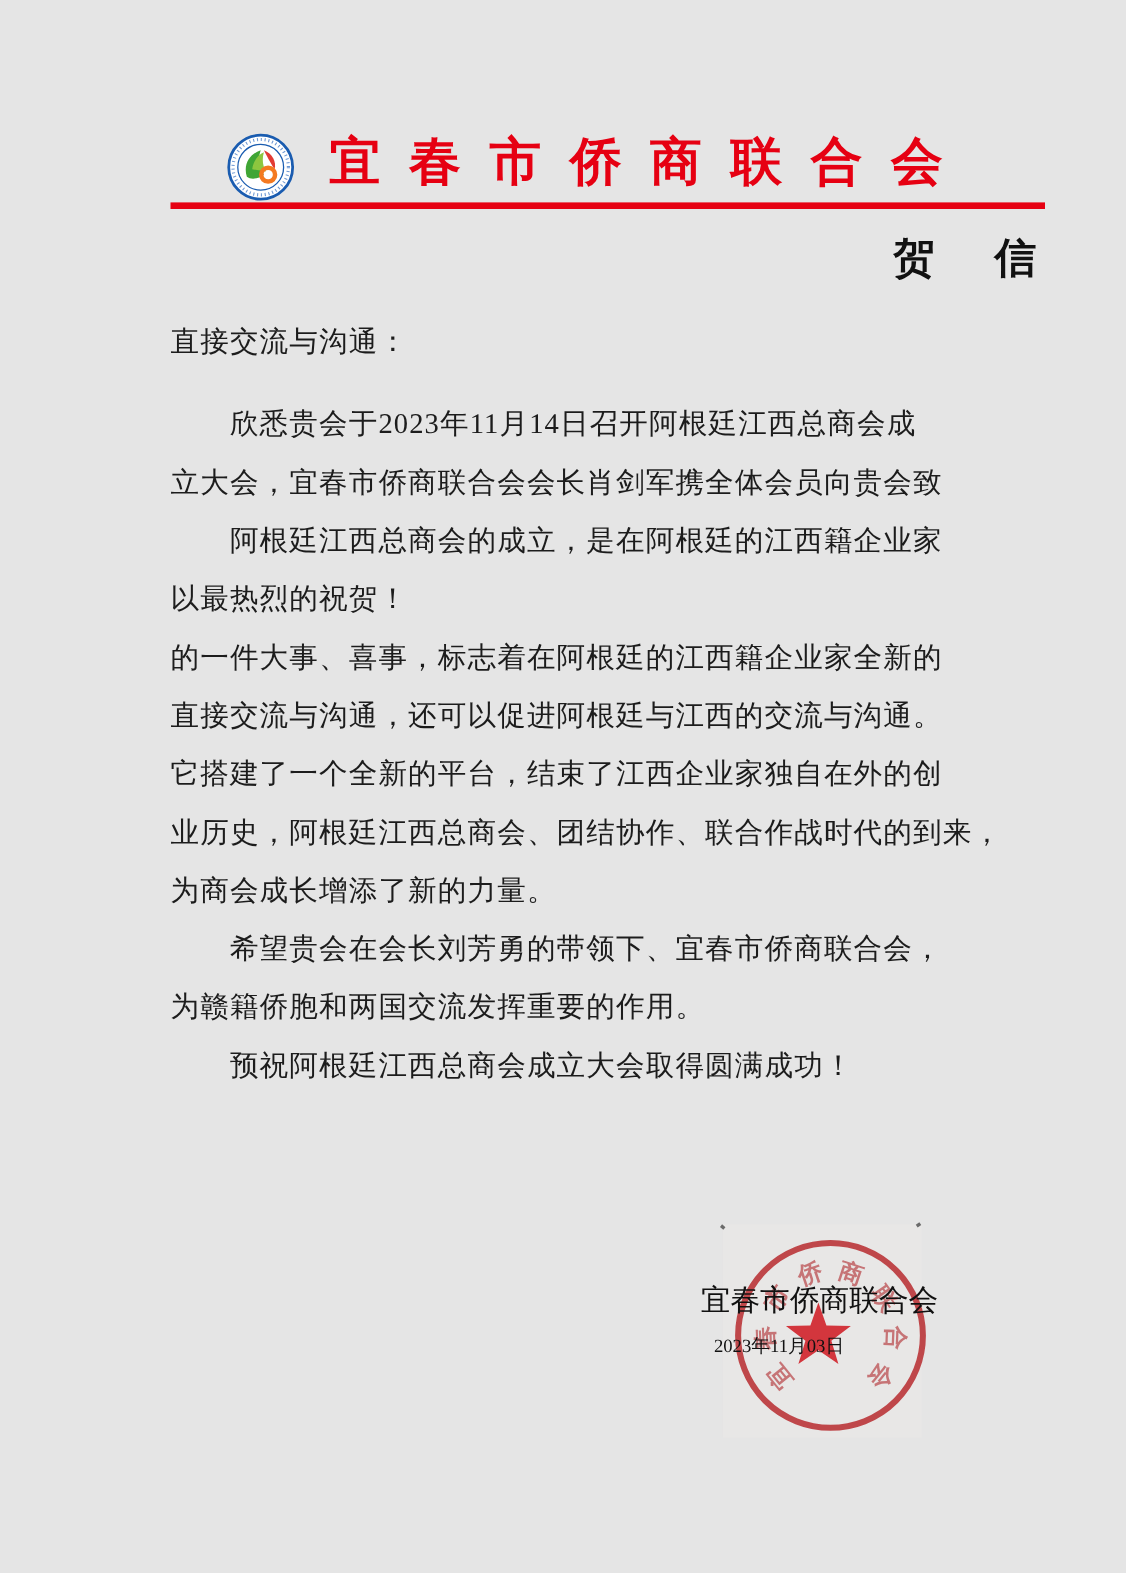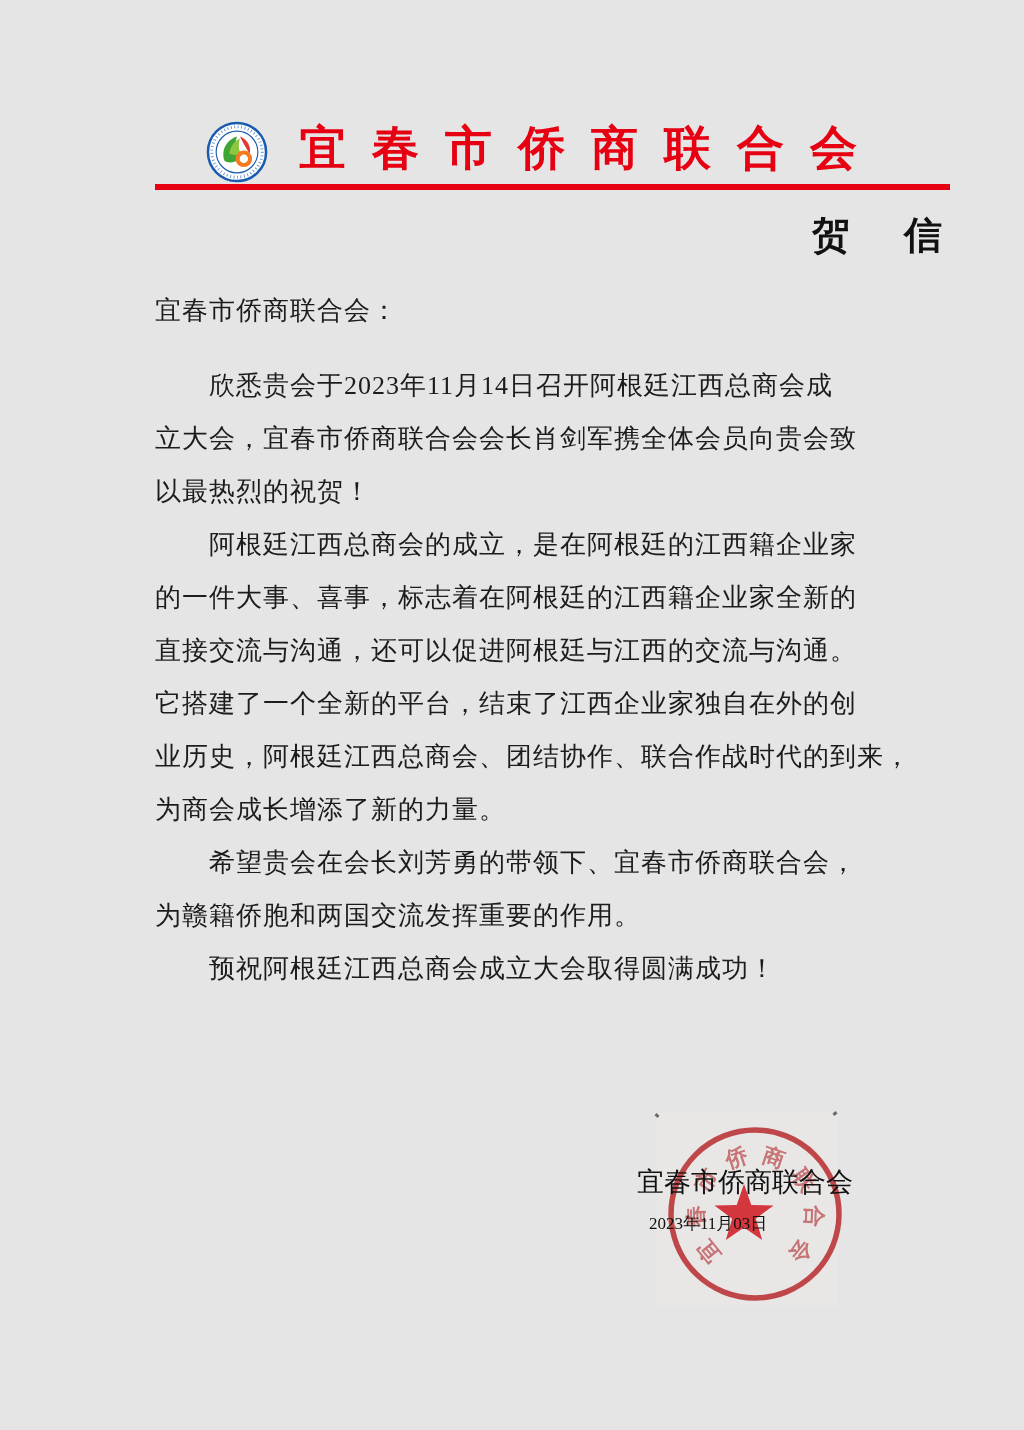--- a/index.html
+++ b/index.html
@@ -91,25 +91,25 @@
     <path class="flame" d="M 3,-16 C 11,-13 15,-5 13,2 C 10,-3 7,-8 3,-16 Z"></path>
     <circle class="six-loop" cx="7" cy="7" r="6.5"></circle>
   </svg>
 
   <div class="org-title">宜春市侨商联合会</div>
   <div class="red-rule"></div>
 
   <div class="doc-title">贺　信</div>
 
   <div class="body-block">
-    <div class="line salutation">宜春市侨商联合会：</div>
+    <div class="line salutation">直接交流与沟通：</div>
     <div class="line indent">欣悉贵会于2023年11月14日召开阿根廷江西总商会成</div>
     <div class="line">立大会，宜春市侨商联合会会长肖剑军携全体会员向贵会致</div>
+    <div class="line indent">阿根廷江西总商会的成立，是在阿根廷的江西籍企业家</div>
     <div class="line">以最热烈的祝贺！</div>
-    <div class="line indent">阿根廷江西总商会的成立，是在阿根廷的江西籍企业家</div>
     <div class="line">的一件大事、喜事，标志着在阿根廷的江西籍企业家全新的</div>
     <div class="line">直接交流与沟通，还可以促进阿根廷与江西的交流与沟通。</div>
     <div class="line">它搭建了一个全新的平台，结束了江西企业家独自在外的创</div>
     <div class="line">业历史，阿根廷江西总商会、团结协作、联合作战时代的到来，</div>
     <div class="line">为商会成长增添了新的力量。</div>
     <div class="line indent">希望贵会在会长刘芳勇的带领下、宜春市侨商联合会，</div>
     <div class="line">为赣籍侨胞和两国交流发挥重要的作用。</div>
     <div class="line indent">预祝阿根廷江西总商会成立大会取得圆满成功！</div>
   </div>
 

